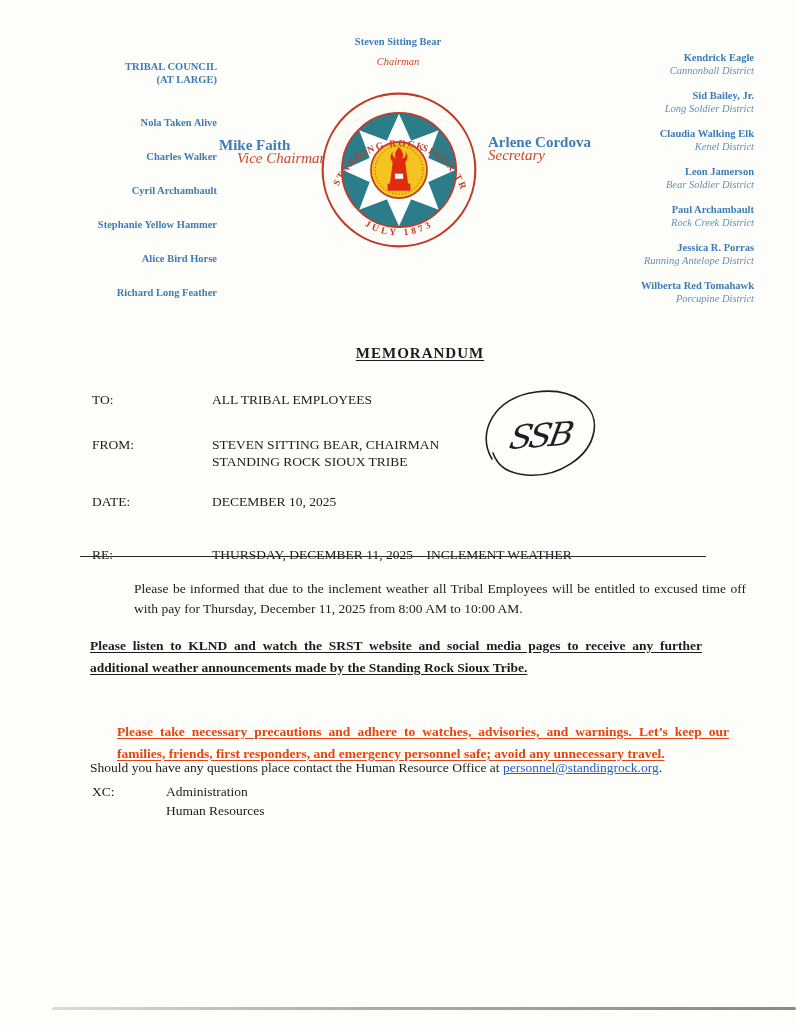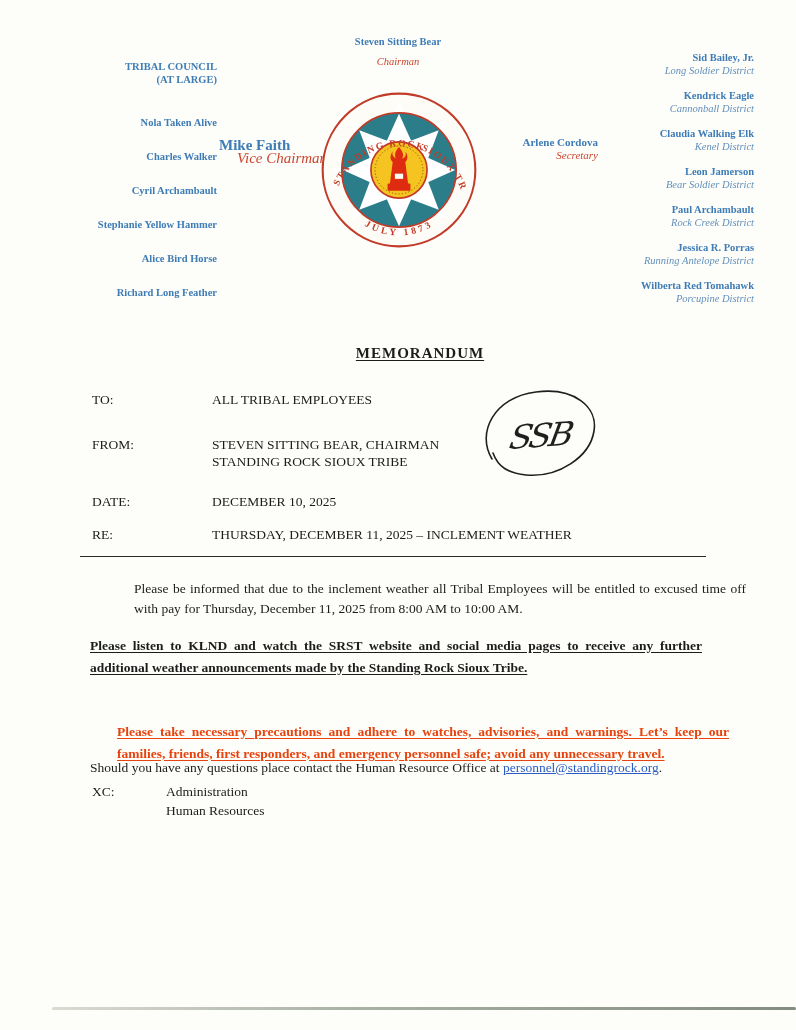--- a/index.html
+++ b/index.html
@@ -16,38 +16,38 @@
   .council{position:absolute;left:57px;top:60px;width:160px;font-size:10.5px;line-height:13px;text-align:right;}
   .council-heading{margin-bottom:30px;}
   .council-member{margin-bottom:21px;}
 
   .chairman-block{position:absolute;left:298px;top:36px;width:200px;text-align:center;font-size:10.5px;}
   .chairman-block .red-title{display:block;margin-top:9px;}
 
   .vice-block{position:absolute;left:219px;top:139px;width:120px;font-size:15px;line-height:13px;}
   .vice-block .red-title{margin-left:6px;text-align:center;}
 
-  .secretary-block{position:absolute;left:488px;top:136px;width:110px;text-align:right;font-size:11px;line-height:13px;}
+  .secretary-block{position:absolute;left:488px;top:136px;width:110px;text-align:left;font-size:15px;line-height:13px;}
 
   .districts{position:absolute;right:42px;top:52px;width:210px;text-align:right;font-size:10.5px;line-height:12.5px;}
   .district-pair{margin-bottom:13px;}
 
   .seal{position:absolute;left:321px;top:92px;}
 
   
   .memo-heading{
     position:absolute;left:90px;top:345px;width:660px;text-align:center;
     font-size:15px;font-weight:bold;letter-spacing:1px;
     text-decoration:underline;text-underline-offset:2px;
   }
   .fields{position:absolute;left:92px;top:391px;width:620px;font-size:13.5px;line-height:17px;}
   .field-row{display:grid;grid-template-columns:120px 1fr;}
   .row-to{margin-bottom:28px;}
   .row-from{margin-bottom:23px;}
-  .row-date{margin-bottom:16px;}
+  .row-date{margin-bottom:36px;}
 
   .sig{position:absolute;left:472px;top:383px;pointer-events:none;}
 
   .rule{position:absolute;left:80px;top:556px;width:626px;border-top:1.8px solid #2a2a2a;}
 
   .para{position:absolute;left:90px;width:612px;font-size:13.5px;text-align:justify;}
   .p1{top:565px;line-height:20px;margin-left:44px;}
   .p2{top:621px;line-height:22px;font-weight:bold;text-decoration:underline;text-underline-offset:2px;}
   .p3{top:707px;line-height:22px;font-weight:bold;color:#e8430e;text-decoration:underline;text-underline-offset:2px;margin-left:27px;}
   .p4{position:absolute;left:90px;top:746px;width:668px;font-size:13.5px;text-align:left;}
@@ -148,26 +148,26 @@
       <g fill="#c23b28" font-family="Liberation Serif, serif" font-weight="bold" font-size="9.2" letter-spacing="1.6">
         <text><textPath href="#arcTop" startOffset="3%">STANDING ROCK</textPath></text>
         <text><textPath href="#arcTop" startOffset="64%">SIOUX TRIBE</textPath></text>
         <text text-anchor="middle" letter-spacing="3"><textPath href="#arcBottom" startOffset="50%">JULY 1873</textPath></text>
       </g>
     </svg>
   </div>
 
   <div class="districts">
     <div class="district-pair">
+      <div class="blue-name">Kendrick Eagle</div>
+      <div class="district">Cannonball District</div>
+    </div>
+    <div class="district-pair">
       <div class="blue-name">Sid Bailey, Jr.</div>
       <div class="district">Long Soldier District</div>
-    </div>
-    <div class="district-pair">
-      <div class="blue-name">Kendrick Eagle</div>
-      <div class="district">Cannonball District</div>
     </div>
     <div class="district-pair">
       <div class="blue-name">Claudia Walking Elk</div>
       <div class="district">Kenel District</div>
     </div>
     <div class="district-pair">
       <div class="blue-name">Leon Jamerson</div>
       <div class="district">Bear Soldier District</div>
     </div>
     <div class="district-pair">

